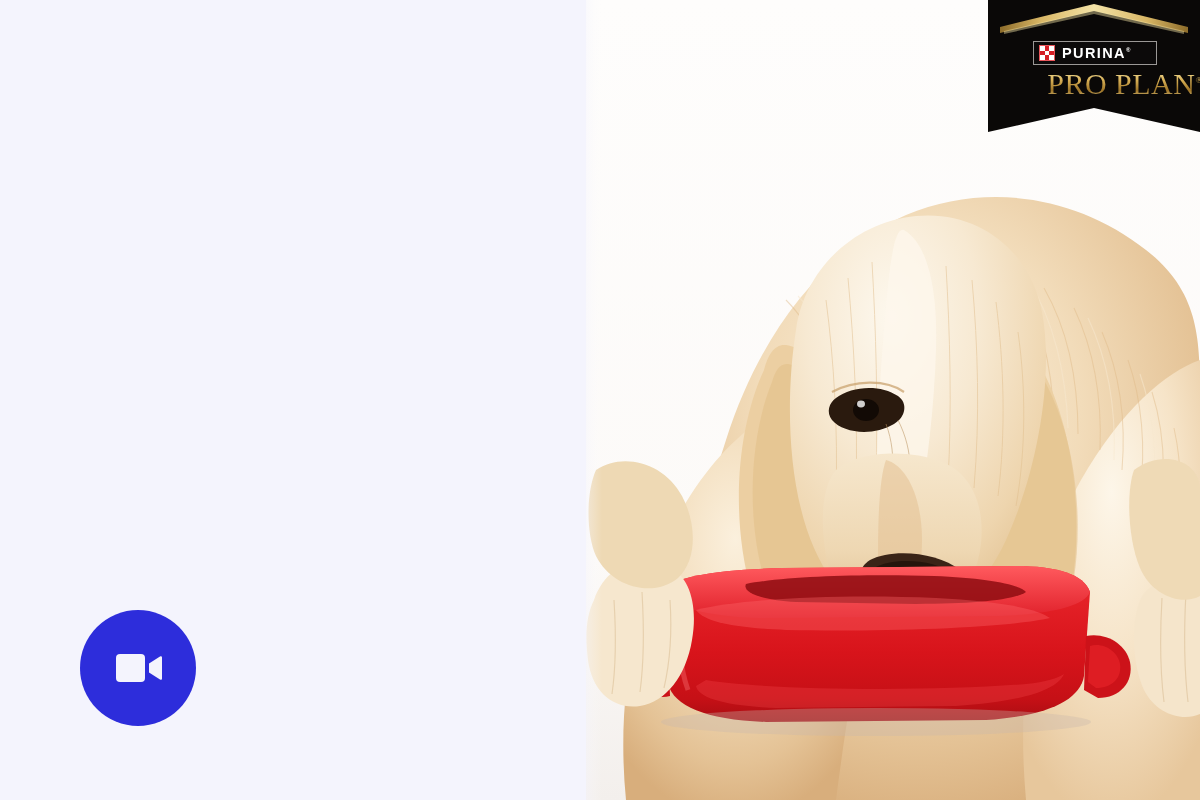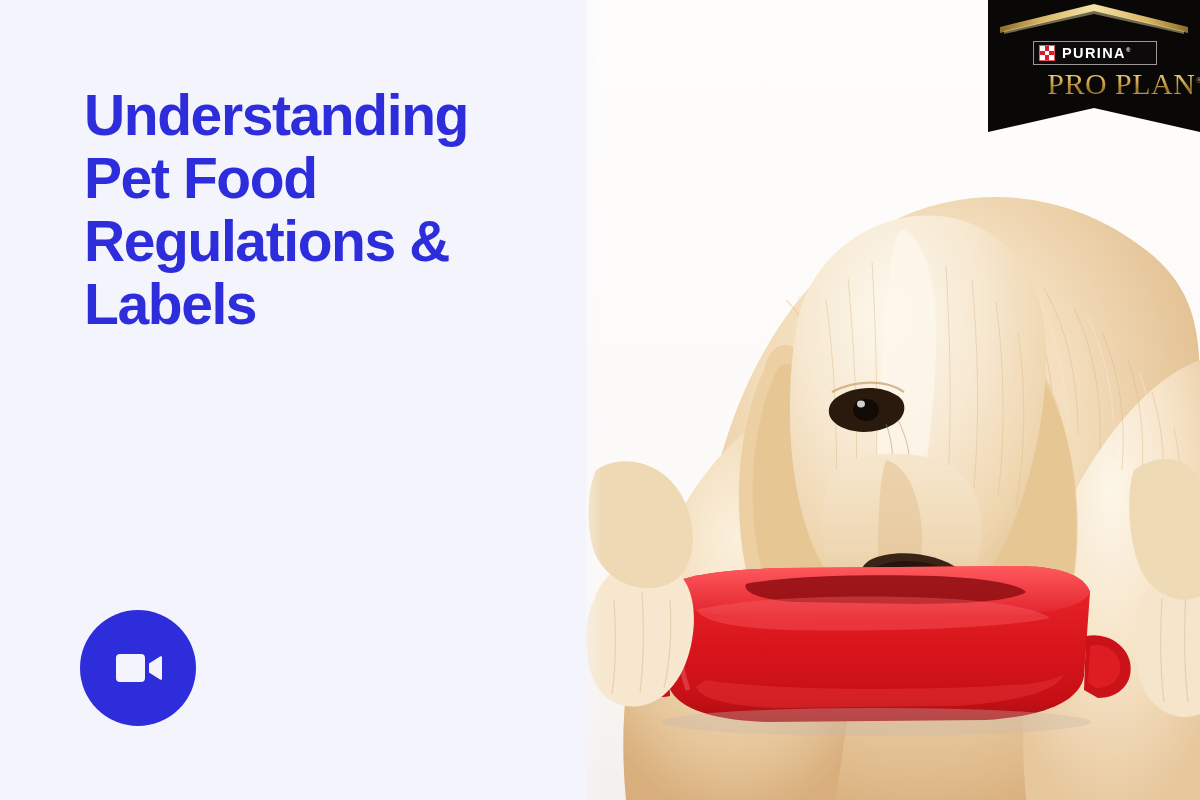--- a/index.html
+++ b/index.html
@@ -183,26 +183,20 @@
     vertical-align: super;
   }
 </style>
 </head>
 <body>
 
 <div class="slide">
 
   <div class="left-panel">
 
-    <div class="title-block">
-      <h1 class="slide-title">Understanding
-Pet Food
-Regulations &amp;
-Labels</h1>
-    </div>
 
     <div class="video-badge">
       <svg class="video-icon-svg" viewBox="0 0 60 60" aria-hidden="true">
         <rect x="8" y="16" width="29" height="28" rx="4" ry="4" fill="#f4f4fd"></rect>
         <path d="M41 25.5 L52 18.5 C53.2 17.8 54 18.4 54 19.6 L54 40.4 C54 41.6 53.2 42.2 52 41.5 L41 34.5 Z" fill="#f4f4fd"></path>
       </svg>
     </div>
 
   </div>
 

